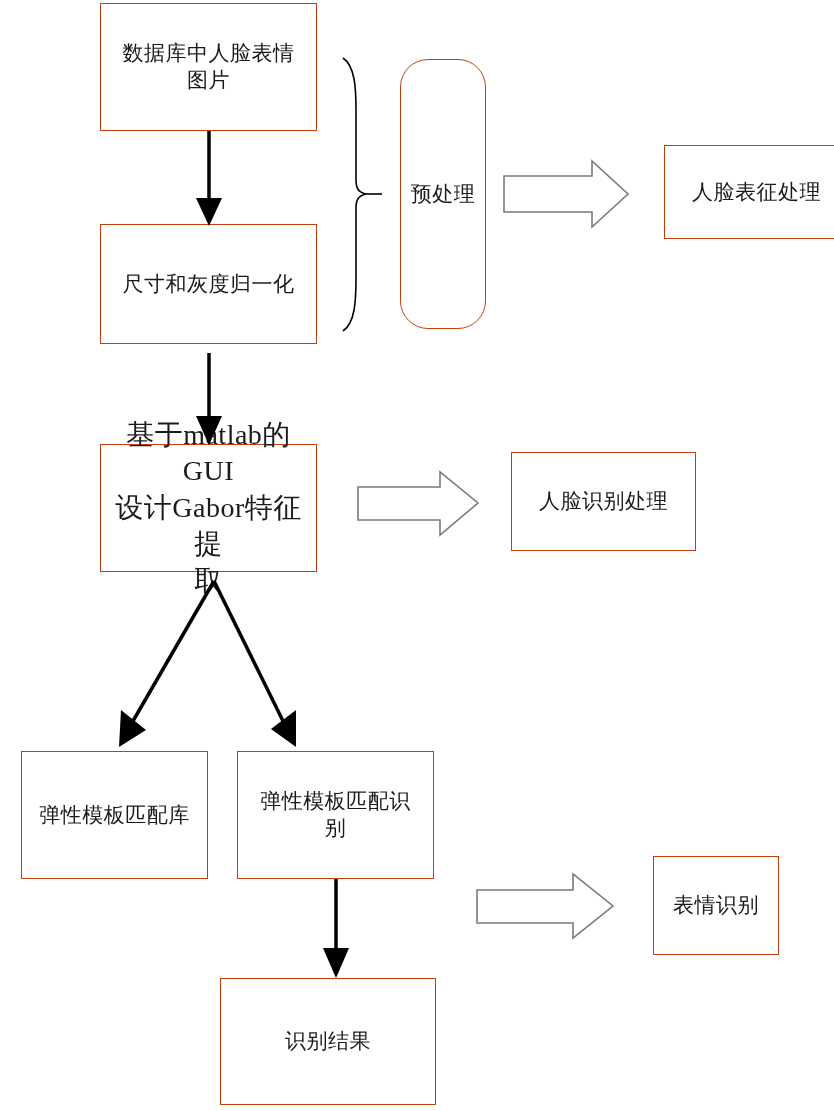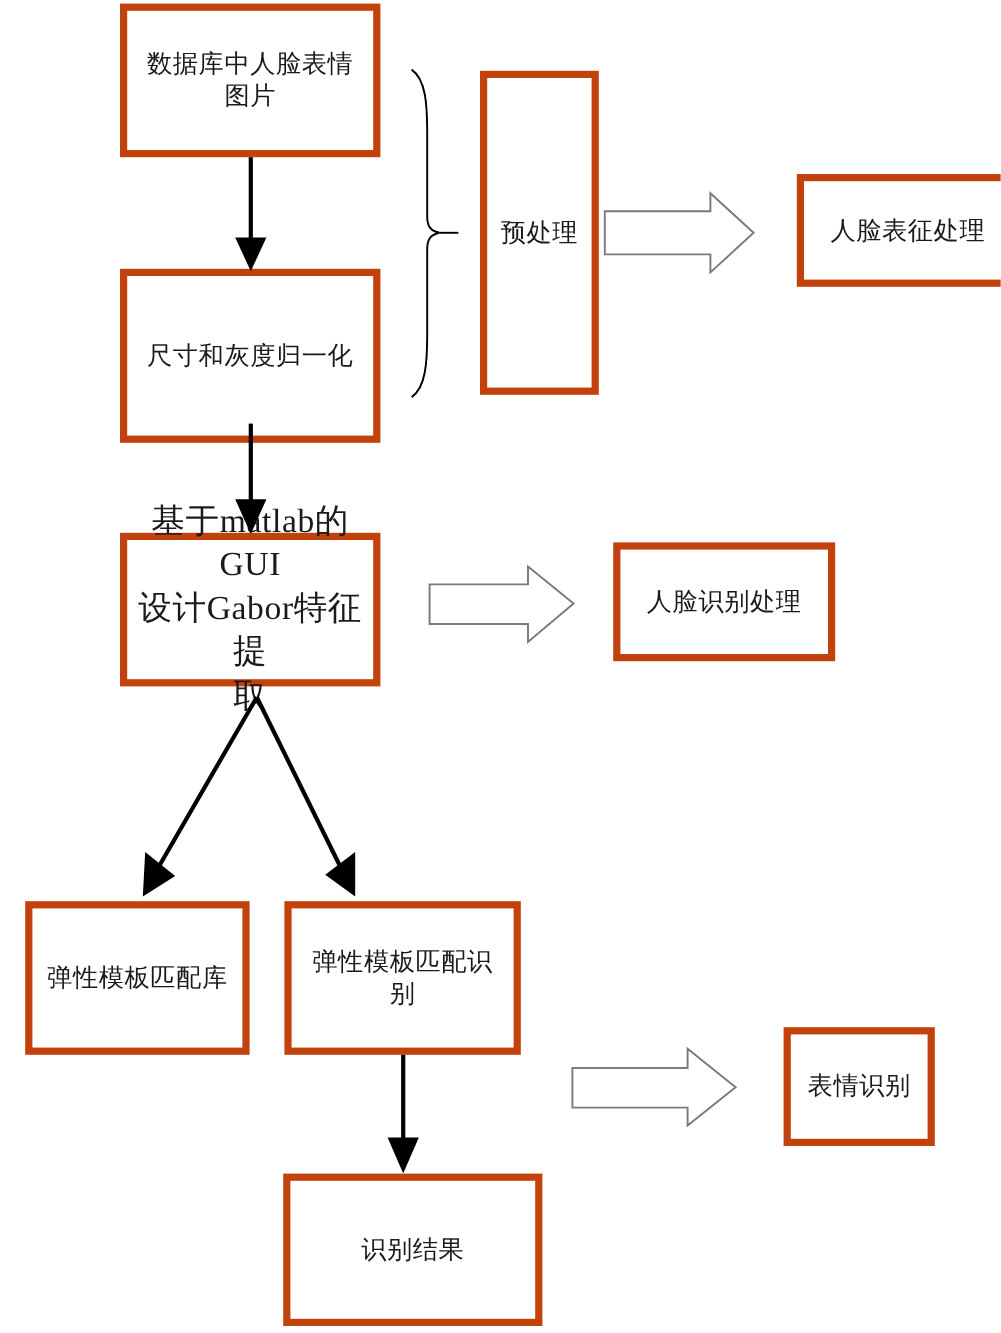--- a/index.html
+++ b/index.html
@@ -14,21 +14,21 @@
   #canvas {
     position: relative;
     width: 834px;
     height: 1111px;
     background: #ffffff;
     overflow: hidden;
   }
   .node {
     position: absolute;
     box-sizing: border-box;
-    border: 6px solid #c2410c;
+    border: 1px solid #c2410c;
     background: #ffffff;
     display: flex;
     align-items: center;
     justify-content: center;
     text-align: center;
     color: #1a1a1a;
     font-size: 21px;
     line-height: 1.28;
     letter-spacing: 0.5px;
     padding: 16px 4px;
@@ -53,25 +53,25 @@
 </head>
 <body>
 
 <div id="canvas">
 
   <div class="node" style="left:100px; top:3px; width:217px; height:128px;">
     <span class="label">数据库中人脸表情
 图片</span>
   </div>
 
-  <div class="node" style="left:100px; top:224px; width:217px; height:145px;">
+  <div class="node" style="left:100px; top:224px; width:217px; height:120px;">
     <span class="label">尺寸和灰度归一化</span>
   </div>
 
-  <div class="node" style="left:400px; top:59px; width:99px; height:270px;">
+  <div class="node" style="left:400px; top:59px; width:86px; height:270px;border-radius:28px;">
     <span class="label">预处理</span>
   </div>
 
   <div class="node" style="left:646px; top:145px; width:185px; height:94px;margin-left:18px;">
     <span class="label">人脸表征处理</span>
   </div>
 
   <div class="node mono-mix" style="left:100px; top:444px; width:217px; height:128px;">
     <span class="label">基于matlab的GUI
 设计Gabor特征提
@@ -88,21 +88,21 @@
 
   <div class="node" style="left:237px; top:751px; width:197px; height:128px;">
     <span class="label">弹性模板匹配识
 别</span>
   </div>
 
   <div class="node" style="left:653px; top:856px; width:126px; height:99px;">
     <span class="label">表情识别</span>
   </div>
 
-  <div class="node" style="left:236px; top:978px; width:216px; height:127px;">
+  <div class="node" style="left:220px; top:978px; width:216px; height:127px;">
     <span class="label">识别结果</span>
   </div>
 
   <svg class="svg-layer" viewBox="0 0 834 1111" xmlns="http://www.w3.org/2000/svg">
 
     <g>
       <line x1="209" y1="131" x2="209" y2="202" stroke="#000000" stroke-width="3.5"></line>
       <polygon points="196,198 222,198 209,226" fill="#000000"></polygon>
     </g>
 

